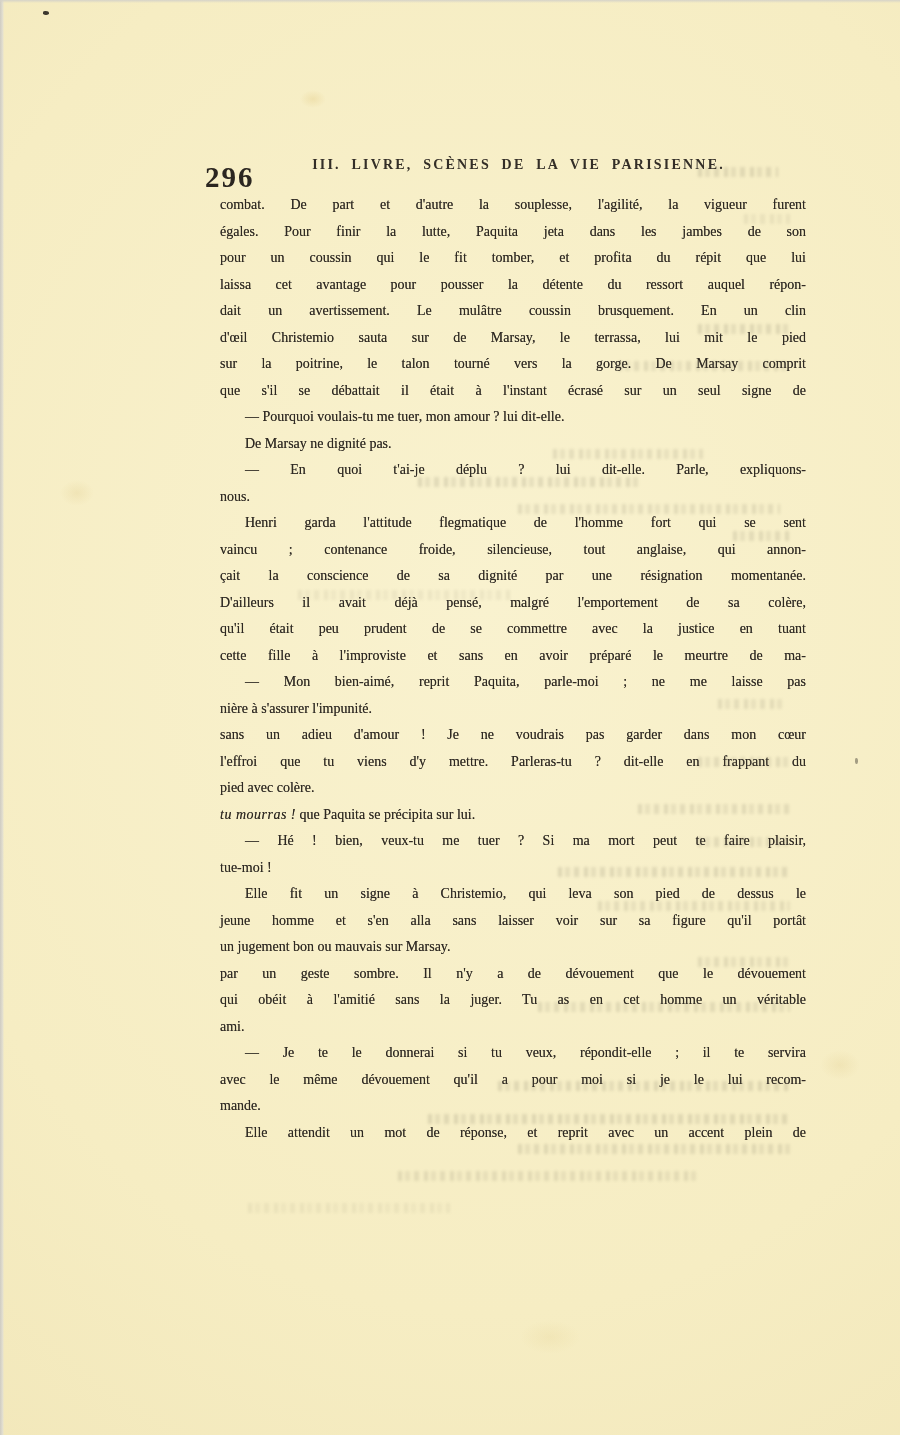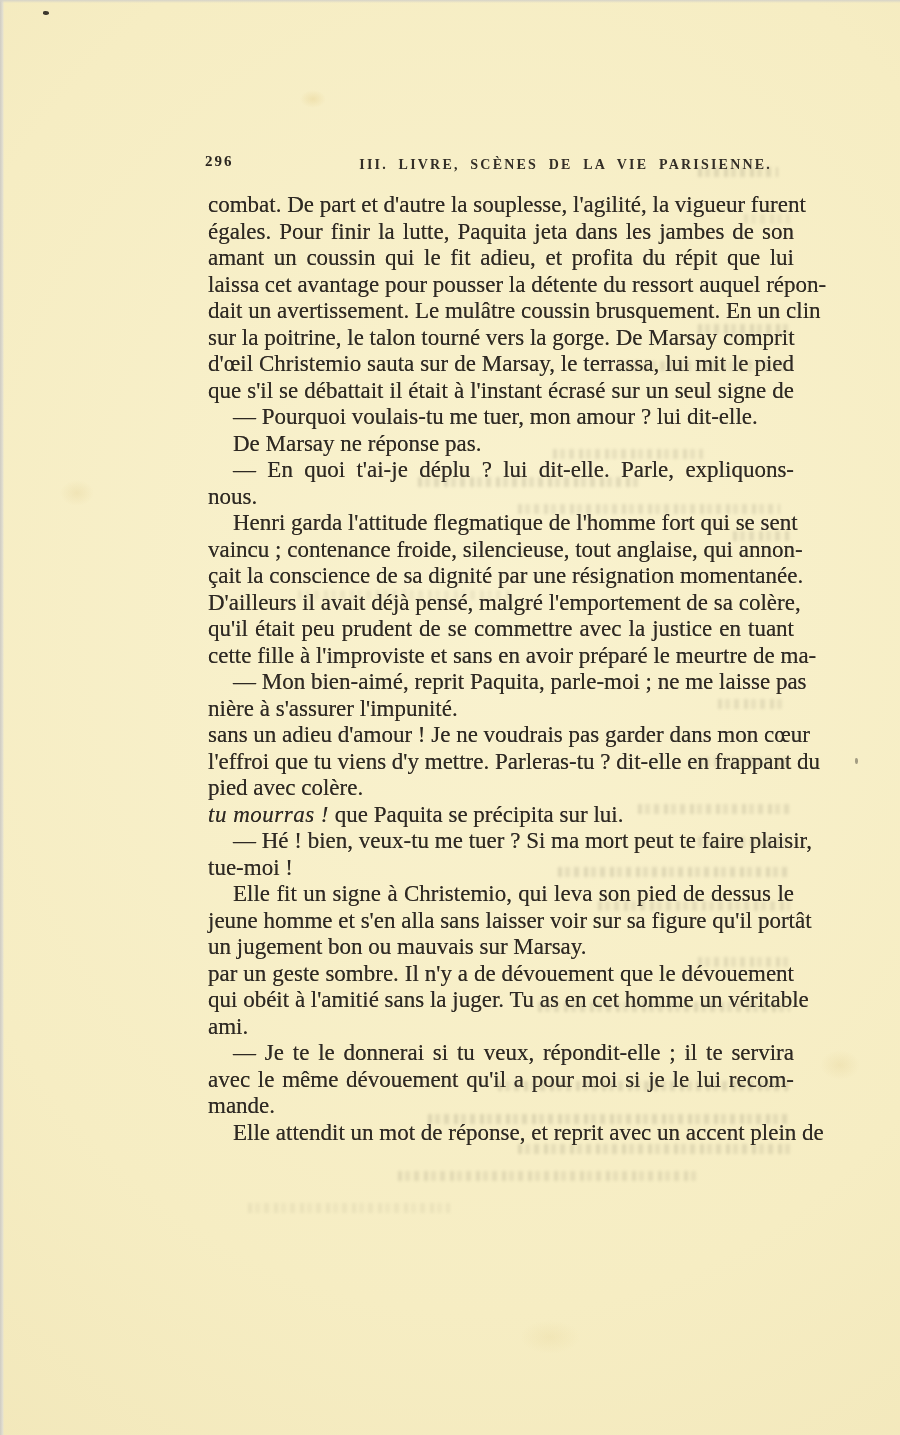--- a/index.html
+++ b/index.html
@@ -22,36 +22,36 @@
   
   .blotch { position:absolute; border-radius:50%; pointer-events:none; }
   .b1 { left:300px; top:90px;  width:26px; height:18px; background:radial-gradient(closest-side, rgba(214,180,90,.22), rgba(214,180,90,0)); }
   .b2 { left:60px;  top:480px; width:34px; height:26px; background:radial-gradient(closest-side, rgba(205,175,95,.16), rgba(205,175,95,0)); }
   .b3 { left:820px; top:1050px;width:40px; height:30px; background:radial-gradient(closest-side, rgba(205,175,95,.15), rgba(205,175,95,0)); }
   .b4 { left:520px; top:1320px;width:60px; height:34px; background:radial-gradient(closest-side, rgba(210,182,100,.12), rgba(210,182,100,0)); }
 
   
   .header { position:absolute; left:205px; top:153px; width:585px; height:30px; }
   .page-number {
-    position:absolute; left:0; top:0;
-    font-size:15px; font-weight:700; letter-spacing:2px; color:#2b2620;
+    position:absolute; left:0; top:8px;
+    font-size:29px; font-weight:700; letter-spacing:2px; color:#2b2620;
   }
   .running-title {
     position:absolute; left:60px; right:18px; top:4px;
-    text-align:right;
+    text-align:center;
     font-size:14px; font-weight:700;
     letter-spacing:2.2px; word-spacing:5px;
     color:#332e27;
     white-space:nowrap;
   }
 
   
   .text-block {
-    position:absolute; left:208px; top:192px; width:586px;
-    font-size:23px; line-height:26.5px;
+    position:absolute; left:220px; top:192px; width:586px;
+    font-size:14px; line-height:26.5px;
     color:#2e2923;
     text-shadow:0 0 .5px rgba(43,38,30,.65);
   }
   .line { text-align:justify; text-align-last:justify; height:26.5px; white-space:nowrap; }
   .line.last { text-align-last:left; }
   .line.indent { text-indent:25px; }
   .line i { font-style:italic; letter-spacing:.5px; }
 
   
   .ghost {
@@ -77,28 +77,28 @@
   <div class="blotch b4"></div>
 
   <div class="header">
     <span class="page-number">296</span>
     <span class="running-title">III. LIVRE, SCÈNES DE LA VIE PARISIENNE.</span>
   </div>
 
   <div class="text-block">
       <div class="line">combat. De part et d'autre la souplesse, l'agilité, la vigueur furent</div>
       <div class="line">égales. Pour finir la lutte, Paquita jeta dans les jambes de son</div>
-      <div class="line">amant un coussin qui le fit adieu, et profita du répit que lui</div>
+      <div class="line">pour un coussin qui le fit tomber, et profita du répit que lui</div>
       <div class="line">laissa cet avantage pour pousser la détente du ressort auquel répon-</div>
       <div class="line">dait un avertissement. Le mulâtre coussin brusquement. En un clin</div>
+      <div class="line">d'œil Christemio sauta sur de Marsay, le terrassa, lui mit le pied</div>
       <div class="line">sur la poitrine, le talon tourné vers la gorge. De Marsay comprit</div>
-      <div class="line">d'œil Christemio sauta sur de Marsay, le terrassa, lui mit le pied</div>
       <div class="line">que s'il se débattait il était à l'instant écrasé sur un seul signe de</div>
       <div class="line indent last">— Pourquoi voulais-tu me tuer, mon amour ? lui dit-elle.</div>
-      <div class="line indent last">De Marsay ne réponse pas.</div>
+      <div class="line indent last">De Marsay ne dignité pas.</div>
       <div class="line indent">— En quoi t'ai-je déplu ? lui dit-elle. Parle, expliquons-</div>
       <div class="line last">nous.</div>
       <div class="line indent">Henri garda l'attitude flegmatique de l'homme fort qui se sent</div>
       <div class="line">vaincu ; contenance froide, silencieuse, tout anglaise, qui annon-</div>
       <div class="line">çait la conscience de sa dignité par une résignation momentanée.</div>
       <div class="line">D'ailleurs il avait déjà pensé, malgré l'emportement de sa colère,</div>
       <div class="line">qu'il était peu prudent de se commettre avec la justice en tuant</div>
       <div class="line">cette fille à l'improviste et sans en avoir préparé le meurtre de ma-</div>
       <div class="line indent">— Mon bien-aimé, reprit Paquita, parle-moi ; ne me laisse pas</div>
       <div class="line last">nière à s'assurer l'impunité.</div>

